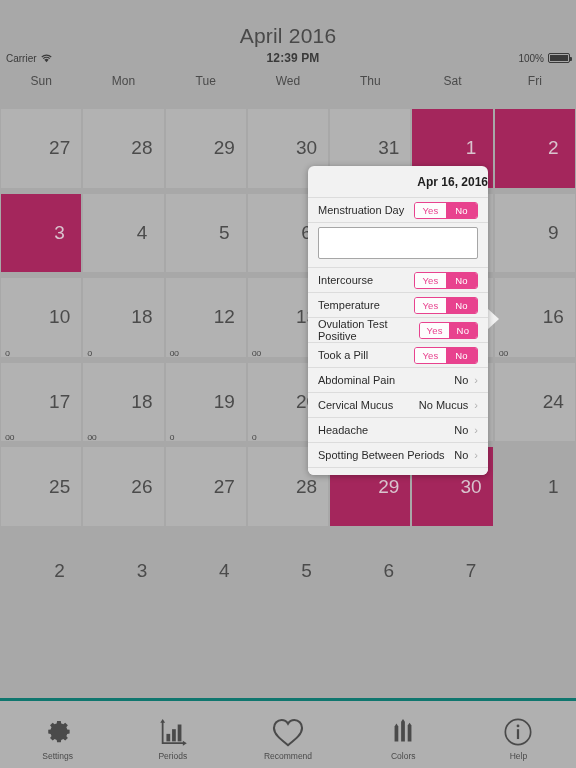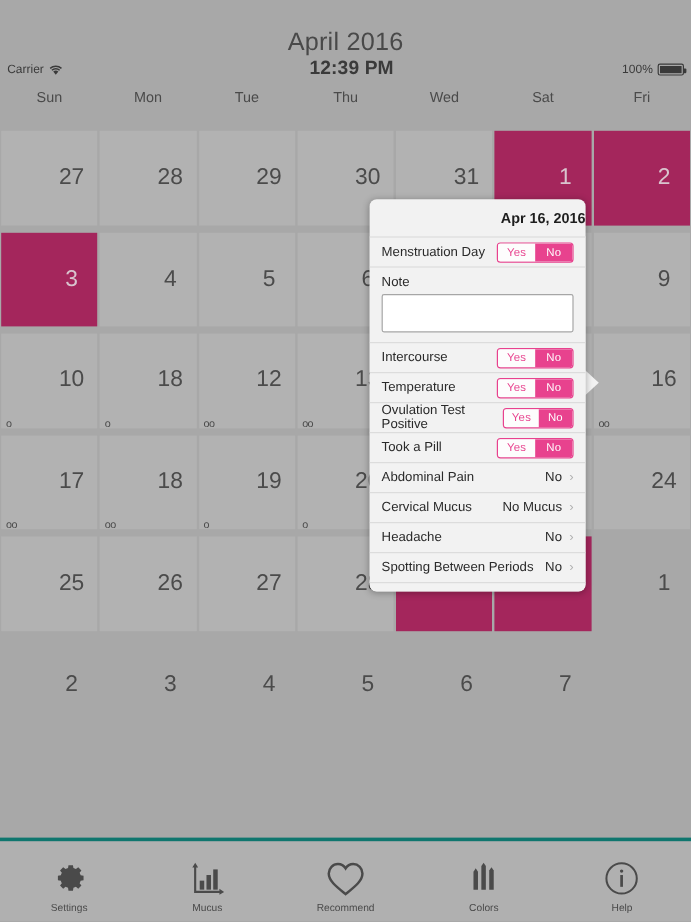--- a/index.html
+++ b/index.html
@@ -12,21 +12,21 @@
   #app { position: relative; width: 576px; height: 768px; background: #a8a8a8; }
 
   
   .statusbar {
     position: absolute; top: 0; left: 0; width: 576px; height: 20px;
     display: flex; align-items: center; justify-content: space-between;
     padding: 0 6px; font-size: 10px; color: #3a3a3a; margin-top: 48px;
   }
   .sb-left, .sb-right { display: flex; align-items: center; gap: 4px; }
   .sb-center { position: absolute; left: 0; right: 0; text-align: center;
-    font-size: 16px; font-weight: bold; color: #3a3a3a; letter-spacing: .1px; padding-left: 10px;}
+    font-size: 12px; font-weight: bold; color: #3a3a3a; letter-spacing: .1px; padding-left: 10px;}
   .wifi { width: 11px; height: 9px; position: relative; display:inline-block; }
   .wifi svg { display:block; }
   .batt { width: 22px; height: 10px; border: 1px solid #3a3a3a; border-radius: 2px;
     position: relative; display:inline-block; }
   .batt::after { content:''; position:absolute; right:-3px; top:3px; width:2px; height:4px;
     background:#3a3a3a; border-radius:0 1px 1px 0;}
   .batt > i { position:absolute; left:1px; top:1px; bottom:1px; width: calc(100% - 2px);
     background:#3a3a3a; display:block; }
 
   
@@ -170,22 +170,22 @@
         </span>
     </div>
   </div>
 
   <div class="title">April 2016</div>
 
   <div class="weekdays">
       <div>Sun</div>
       <div>Mon</div>
       <div>Tue</div>
+      <div>Wed</div>
       <div>Thu</div>
-      <div>Wed</div>
       <div>Sat</div>
       <div>Fri</div>
     </div>
 
   <div class="calendar">
       <div class="cell">
         <div class="fill"></div>
         <div class="num">27</div>
       </div>
       <div class="cell">
@@ -368,21 +368,20 @@
     <div class="seg-slot-0">
         <div class="pop-row">
           <div class="lbl">Menstruation Day</div>
           <div class="seg">
             <span class="off">Yes</span>
             <span class="on">No</span>
           </div>
         </div>
       </div>
     <div class="note-block">
-      <div class="note-lbl">Note</div>
       <input class="note-input" type="text" placeholder="" style="">
     </div>
     <div class="seg-slot-rest">
         <div class="pop-row">
           <div class="lbl">Intercourse</div>
           <div class="seg">
             <span class="off">Yes</span>
             <span class="on">No</span>
           </div>
         </div>
@@ -453,21 +452,21 @@
       </div>
       <div class="tab">
         <div class="ticon">
           <svg width="32" height="30" viewBox="0 0 34 32">
             <path fill="#4a4a4a" d="M6 2l2.6 4.2H6.9V27h20.6v-1.7L31.7 28l-4.2 2.6v-1.7H5V6.2H3.4z"></path>
             <rect x="10" y="18" width="4" height="8" fill="#4a4a4a"></rect>
             <rect x="16" y="13" width="4" height="13" fill="#4a4a4a"></rect>
             <rect x="22" y="8" width="4" height="18" fill="#4a4a4a"></rect>
           </svg>
         </div>
-        <div class="tlabel">Mucus</div>
+        <div class="tlabel">Periods</div>
       </div>
       <div class="tab">
         <div class="ticon">
           <svg width="32" height="29" viewBox="0 0 34 31">
             <path fill="none" stroke="#4a4a4a" stroke-width="2.2" d="M17 29C9 22.5 2 17.3 2 10.6 2 5.9 5.7 2.2 10.2 2.2c2.9 0 5.4 1.6 6.8 3.9 1.4-2.3 3.9-3.9 6.8-3.9C28.3 2.2 32 5.9 32 10.6 32 17.3 25 22.5 17 29z"></path>
           </svg>
         </div>
         <div class="tlabel">Recommend</div>
       </div>
       <div class="tab">

